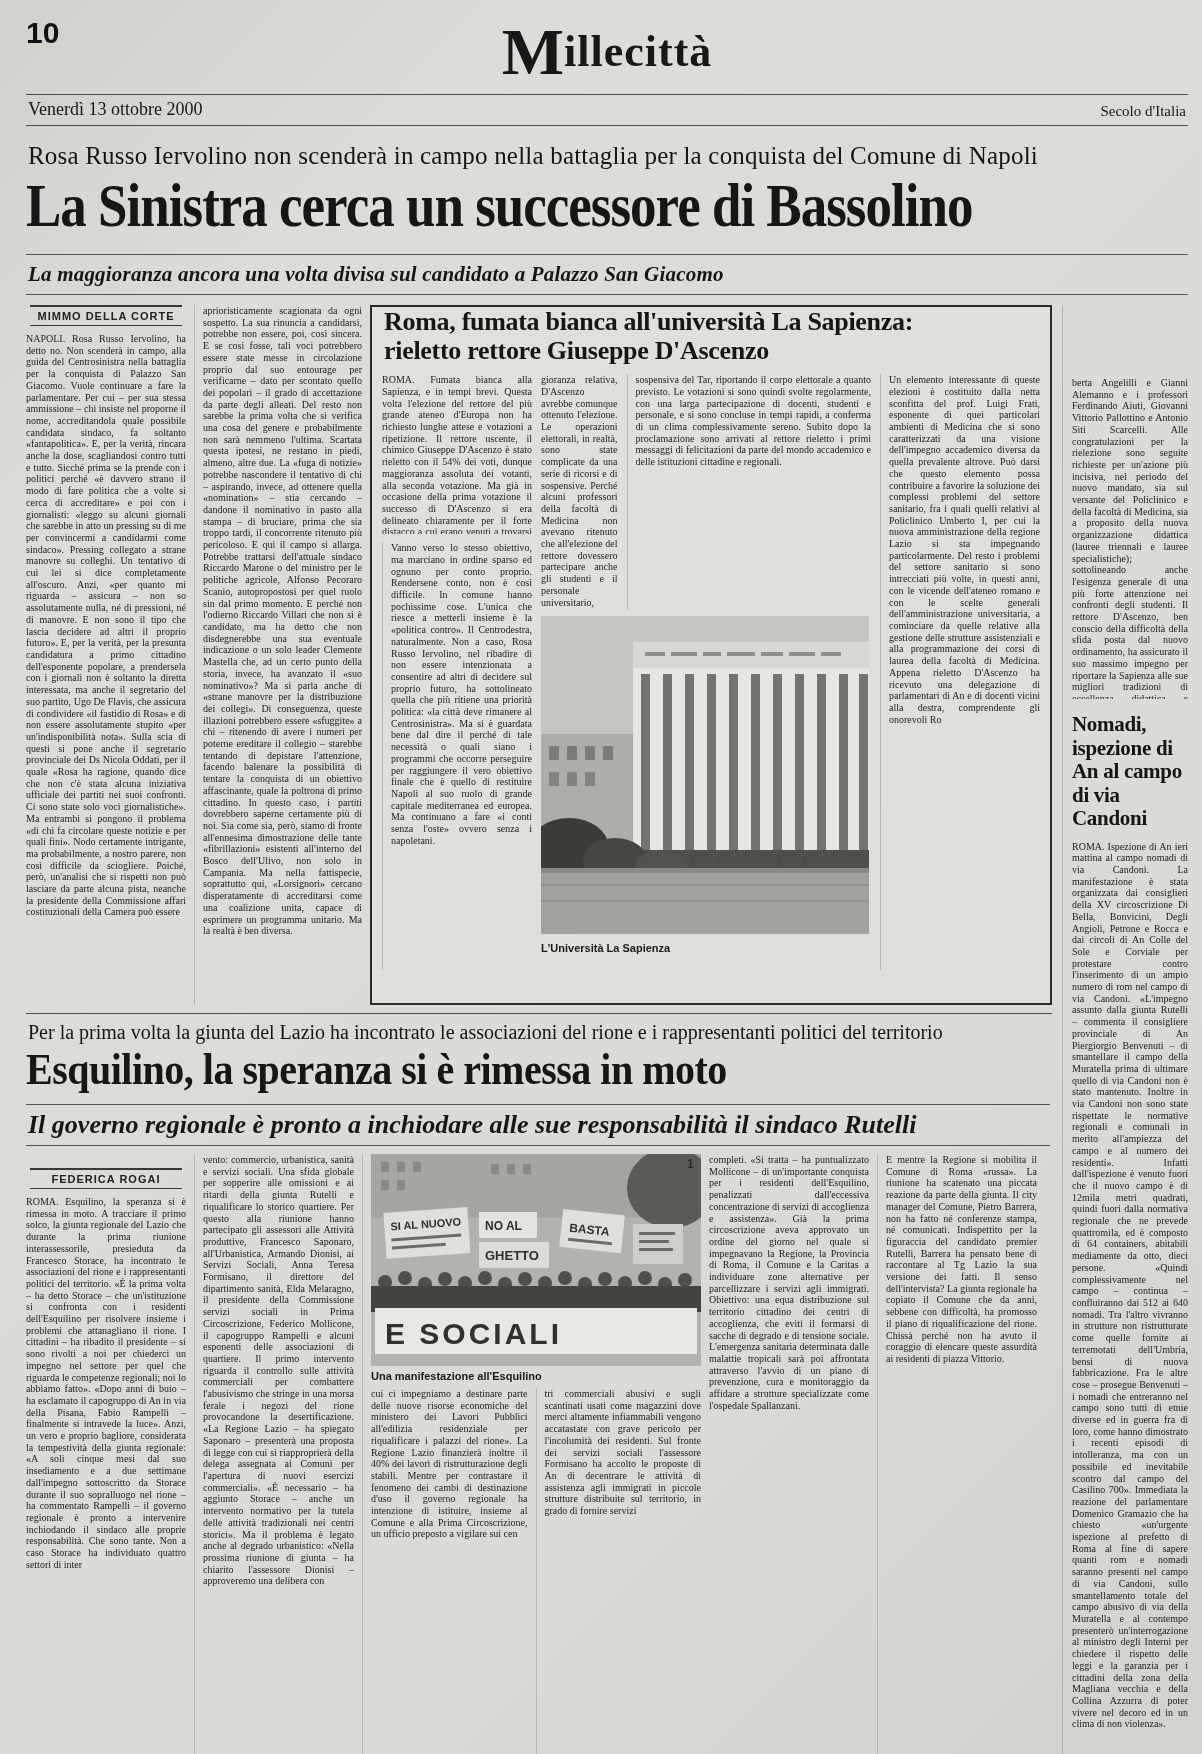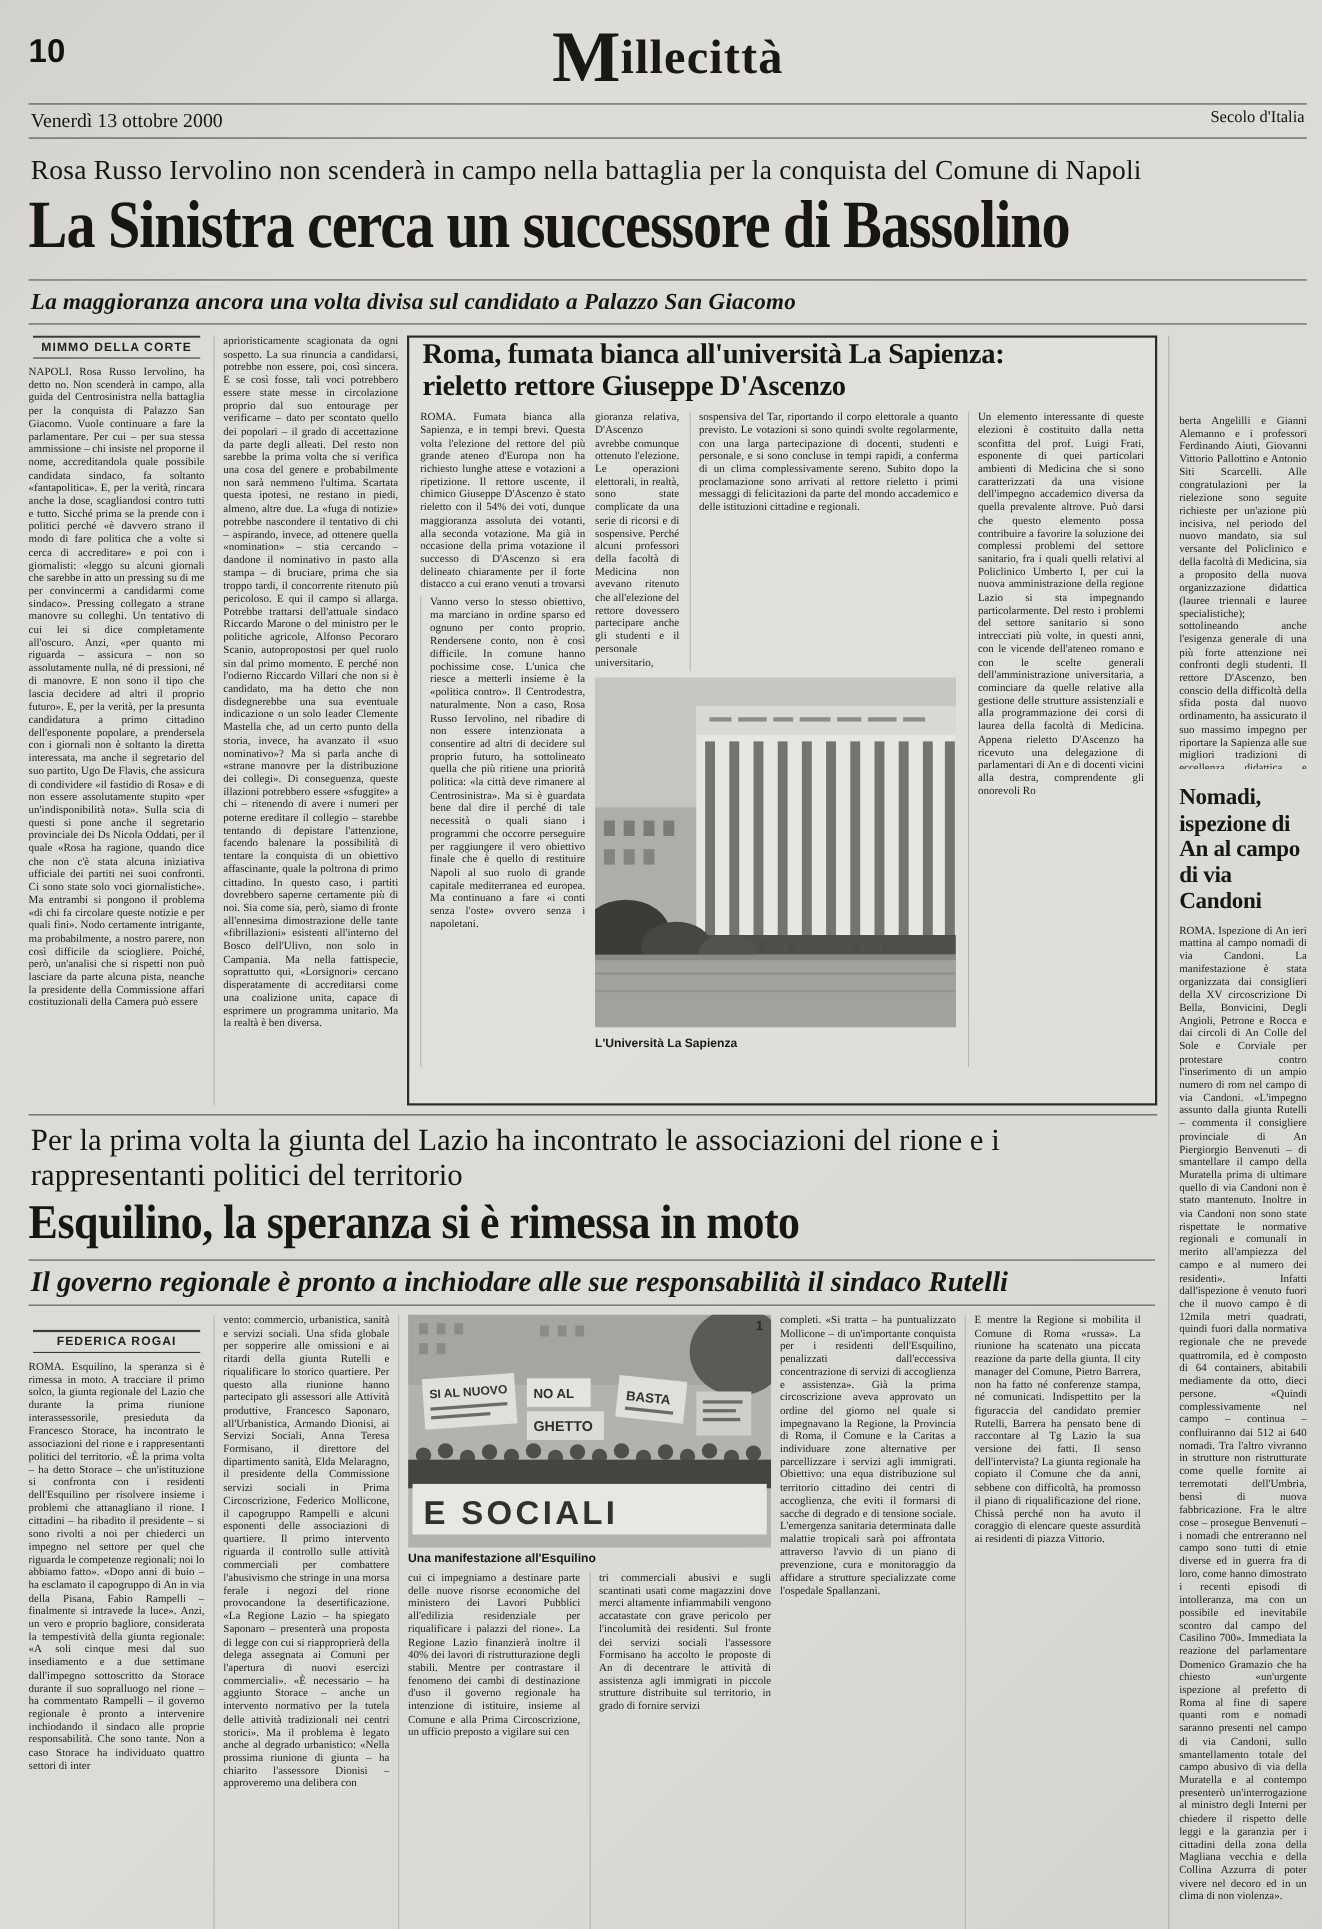--- a/index.html
+++ b/index.html
@@ -10,25 +10,25 @@
     margin: 0 auto;
     background: linear-gradient(135deg,#d2d0cb 0%, #dedcd7 18%, #dcdad5 70%, #d4d2cd 100%);
     font-family: "Liberation Serif", serif;
     color: #161614;
     overflow: hidden;
     padding: 6px 14px 0 26px;
   }
   .rule { border-top: 1px solid #4c4b48; }
   
   .header-top { position: relative; height: 88px; }
-  .pagenum { position: absolute; left: 0; top: 24px; font: 700 30px "Liberation Sans", sans-serif; color:#111; }
+  .pagenum { position: absolute; left: 0; top: 10px; font: 700 30px "Liberation Sans", sans-serif; color:#111; }
   .masthead { text-align: center; padding-top: 20px; color:#181816; }
   .m-big  { font-weight: 700; font-size: 66px; line-height: 0.8; vertical-align: -8px; }
   .m-rest { font-weight: 700; font-size: 44px; letter-spacing: 1px; }
-  .dateline { display:flex; justify-content: space-between; align-items: flex-start; padding: 4px 2px 5px 2px; }
+  .dateline { display:flex; justify-content: space-between; align-items: flex-end; padding: 4px 2px 5px 2px; }
   .date  { font-size: 18px; }
   .paper { font-size: 15px; font-weight: 400; }
   
   .kicker { font-size: 25px; margin: 16px 0 4px 2px; letter-spacing: .2px; }
   .headline {
     font-size: 53px; font-weight: 700; letter-spacing: -1px; line-height: .98;
     transform: scaleY(1.16); transform-origin: left top;
     height: 60px; margin: 6px 0 18px 0; white-space: nowrap;
   }
   .deck-wrap { border-top: 1px solid #55544f; border-bottom: 1px solid #55544f; padding: 7px 2px; }
@@ -61,21 +61,21 @@
   .bmid-top .ncol + .ncol { border-left: 1px solid #b8b6b1; padding-left: 8px; }
   .photo-sap { margin-top: 6px; }
   .bc4 { flex: 1 1 auto; border-left: 1px solid #b8b6b1; padding-left: 8px; overflow: hidden; }
   .caption { font: 700 11px "Liberation Sans", sans-serif; margin-top: 4px; color:#1a1a18; }
   
   .rail-sap { height: 322px; margin-bottom: 14px; }
   .nomadi-head { font-size: 21px; font-weight: 700; line-height: 1.12; margin: 2px 0 10px 0; letter-spacing:-0.3px; }
   .rail-body { }
   
   .esq { border-top: 1px solid #4c4b48; margin-top: 8px; padding-top: 5px; }
-  .esq-kicker { font-size: 28px; margin: 2px 0 4px 2px; }
+  .esq-kicker { font-size: 20px; margin: 2px 0 4px 2px; }
   .esq-headline {
     font-size: 40px; font-weight: 700; letter-spacing: -0.5px; line-height: 1;
     transform: scaleY(1.1); transform-origin: left top; height: 46px; margin: 2px 0 10px 0; white-space: nowrap;
   }
   .esq-deck-wrap { border-top: 1px solid #55544f; border-bottom: 1px solid #55544f; padding: 5px 2px; margin-right: 2px; }
   .esq-deck { font-style: italic; font-weight: 700; font-size: 26px; }
   .esq-body { display: flex; gap: 8px; height: 608px; margin-top: 8px; overflow: hidden; }
   .esq-body > .ncol { flex: 0 0 160px; }
   .esq-body > .ncol + * { border-left: 1px solid #b8b6b1; padding-left: 8px; }
   .esq-mid { flex: 0 0 338px; display: flex; flex-direction: column; border-left: 1px solid #b8b6b1; padding-left: 8px; }

